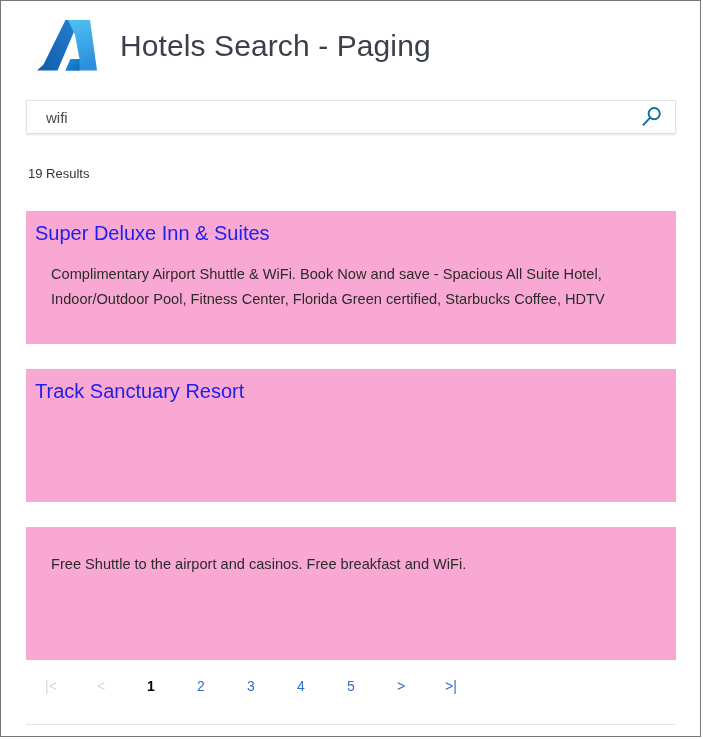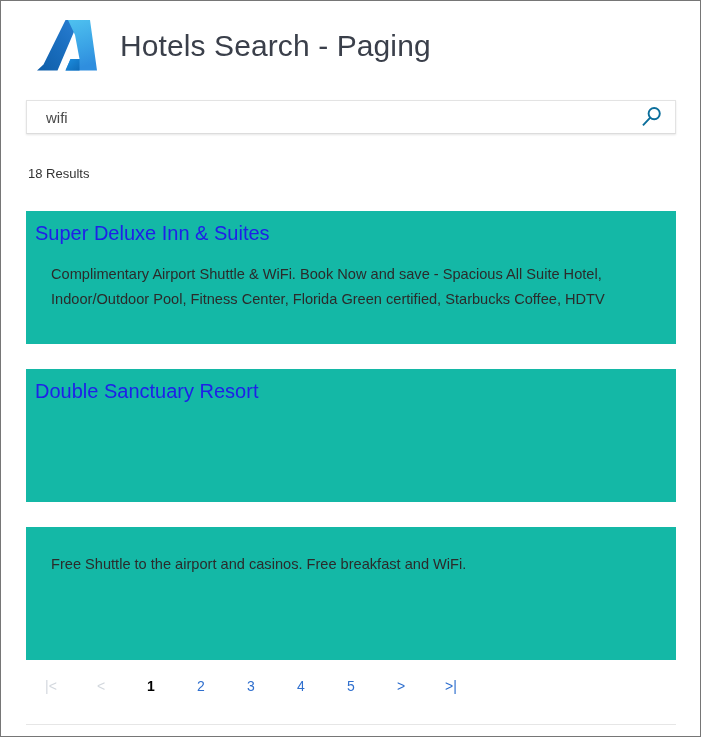--- a/index.html
+++ b/index.html
@@ -113,21 +113,21 @@
   }
 
   
   .results-list {
     position: absolute;
     left: 25px;
     top: 210px;
     width: 650px;
   }
   .result-card {
-    background: #14b8a6;
+    background: #f9a8d4;
     width: 650px;
     height: 133px;
     margin-bottom: 25px;
     box-sizing: border-box;
     padding: 9px 14px 0 9px;
     overflow: hidden;
   }
   .result-title {
     display: block;
     font-size: 20px;
@@ -228,29 +228,29 @@
     <button class="search-btn" type="button">
       <span>
         <svg width="24" height="24" viewBox="0 0 24 24" xmlns="http://www.w3.org/2000/svg" aria-hidden="true">
           <circle cx="14.2" cy="8.6" r="5.6" fill="none" stroke="#0b6e9b" stroke-width="1.9"></circle>
           <line x1="10.0" y1="12.9" x2="3.6" y2="19.6" stroke="#0b6e9b" stroke-width="1.9" stroke-linecap="square"></line>
         </svg>
       </span>
     </button>
   </div>
 
-  <div class="results-count">18 Results</div>
+  <div class="results-count">19 Results</div>
 
   <div class="results-list">
     <div class="result-card">
       <a class="result-title" href="#">Super Deluxe Inn &amp; Suites</a>
       <p class="result-desc">Complimentary Airport Shuttle &amp; WiFi.  Book Now and save - Spacious All Suite Hotel, Indoor/Outdoor Pool, Fitness Center, Florida Green certified, Starbucks Coffee, HDTV</p>
     </div>
     <div class="result-card">
-      <a class="result-title" href="#">Double Sanctuary Resort</a>
+      <a class="result-title" href="#">Track Sanctuary Resort</a>
     </div>
     <div class="result-card">
       <p class="result-desc">Free Shuttle to the airport and casinos.  Free breakfast and WiFi.</p>
     </div>
   </div>
 
   <div class="pagination">
     <span class="page-link disabled">|&lt;</span>
     <span class="page-link disabled">&lt;</span>
     <span class="page-link current">1</span>

